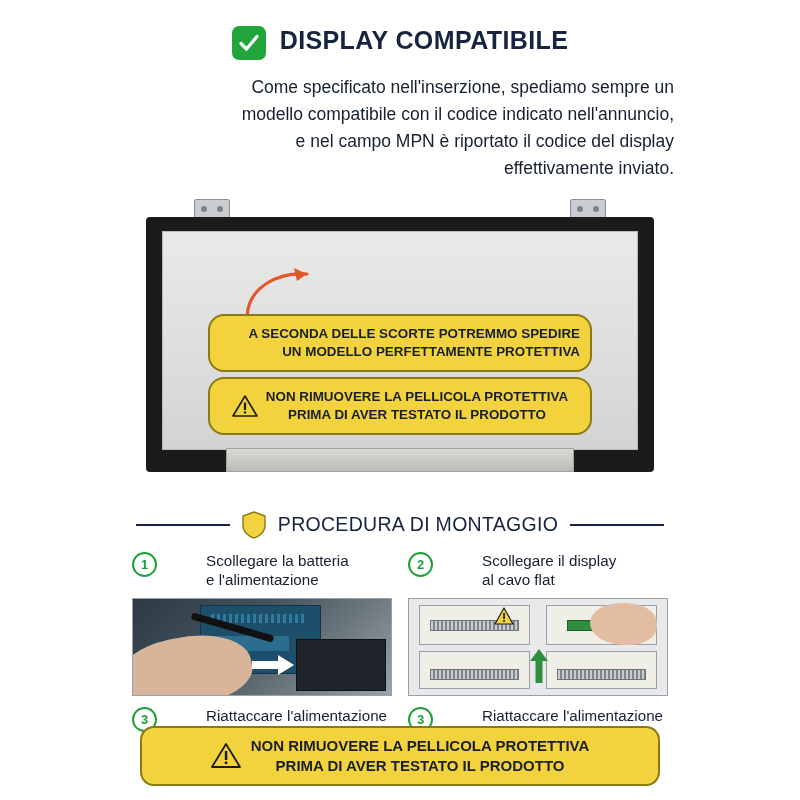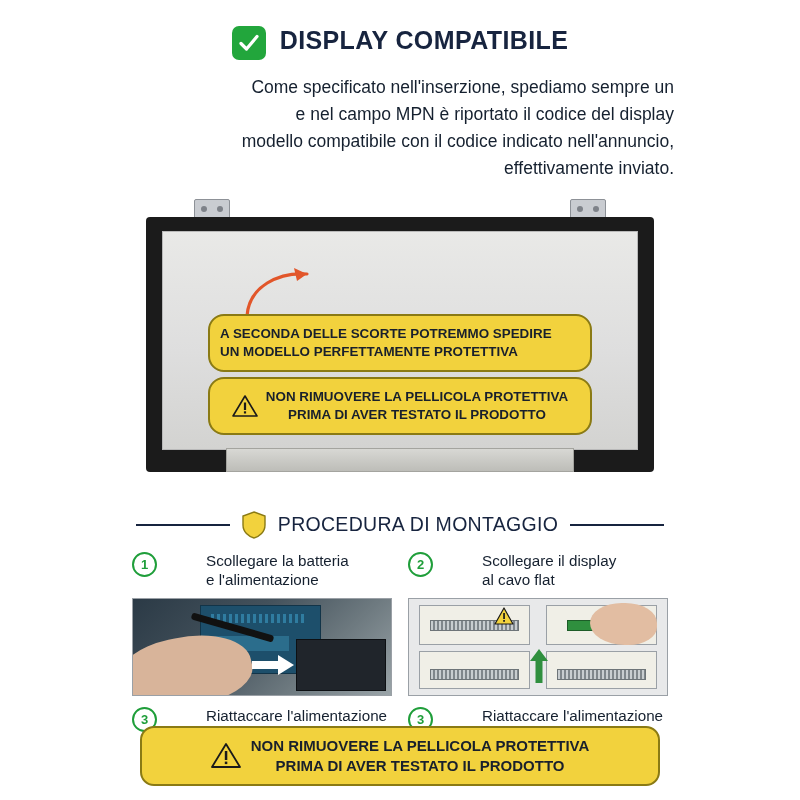--- a/index.html
+++ b/index.html
@@ -131,21 +131,21 @@
   }
 
   .callout {
     position: absolute;
     left: 62px;
     right: 62px;
     background: #f2d23d;
     border: 2px solid #8a7a14;
     border-radius: 16px;
     box-sizing: border-box;
-    text-align: left;
+    text-align: right;
     color: #19202c;
     font-weight: bold;
     font-size: 13.4px;
     line-height: 1.35;
     padding: 9px 10px;
   }
   .callout-1 { top: 115px; }
   .callout-2 {
     top: 178px;
     display: flex;
@@ -373,22 +373,22 @@
       <div class="check-badge">
         <svg width="24" height="24" viewBox="0 0 24 24" aria-hidden="true">
           <path d="M4 12.5 L9.5 18 L20 5.5" fill="none" stroke="#ffffff" stroke-width="3.2" stroke-linecap="round" stroke-linejoin="round"></path>
         </svg>
       </div>
       <div class="header-title">DISPLAY COMPATIBILE</div>
     </div>
 
     <div class="intro">
       <div>Come specificato nell'inserzione, spediamo sempre un</div>
+      <div>modello compatibile con il codice indicato nell'annuncio,</div>
       <div>e nel campo MPN è riportato il codice del display</div>
-      <div>modello compatibile con il codice indicato nell'annuncio,</div>
       <div>effettivamente inviato.</div>
     </div>
 
     <div class="panel-wrap">
       <div class="tab left"></div>
       <div class="tab right"></div>
 
       <div class="lcd-outer">
         <div class="lcd-screen"></div>
         <div class="lcd-footer"></div>

